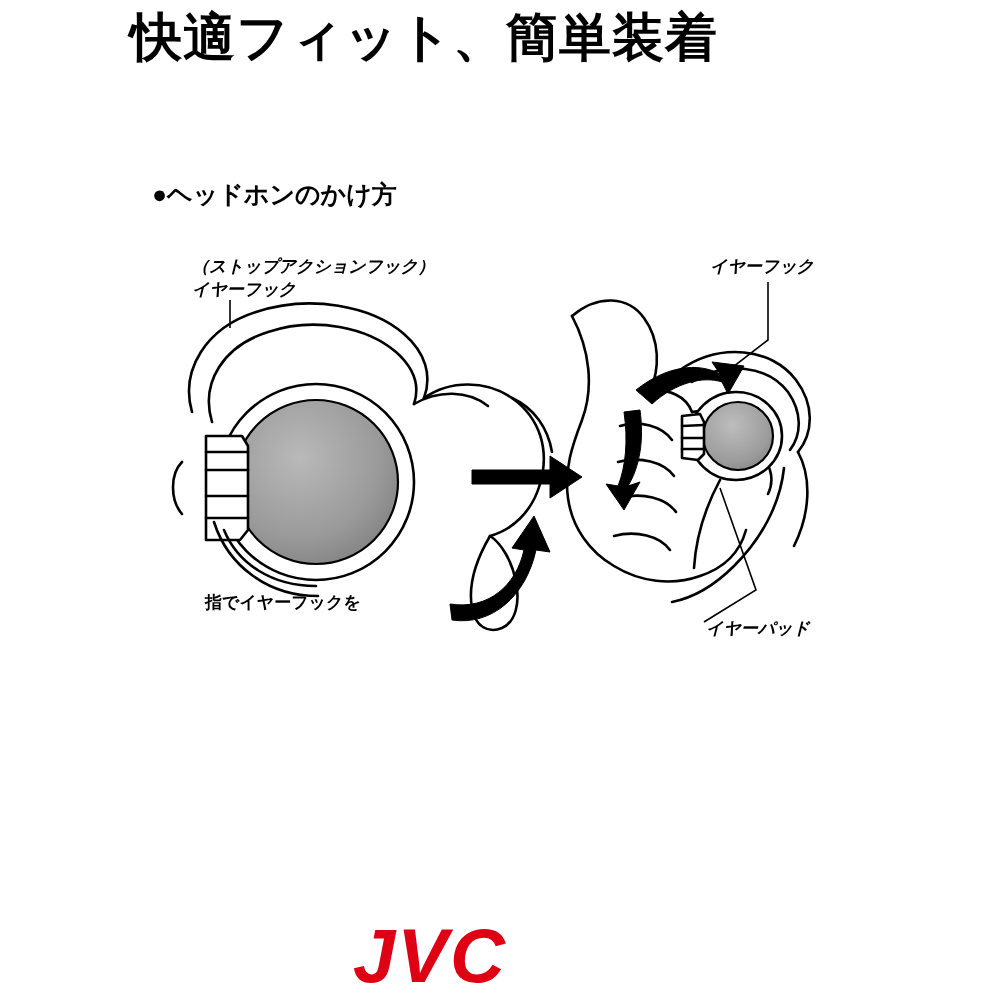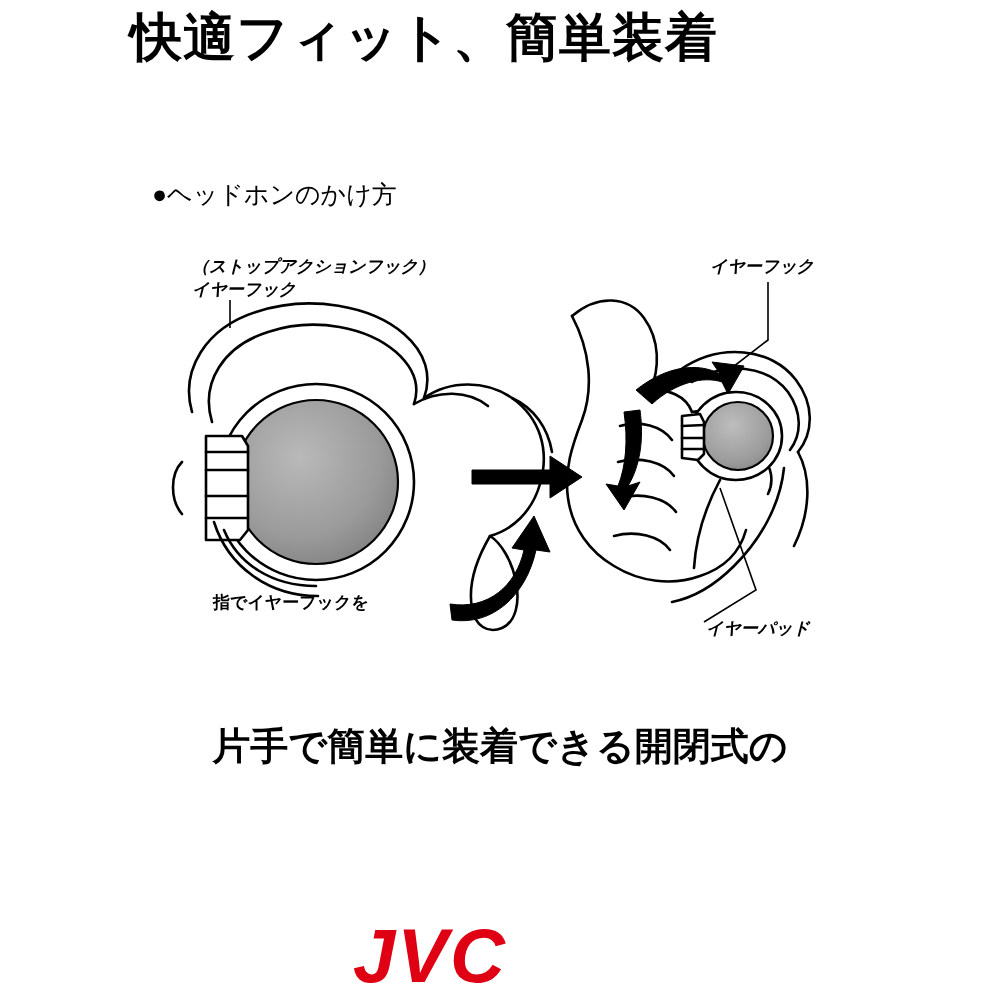--- a/index.html
+++ b/index.html
@@ -30,21 +30,21 @@
     font-weight: bold;
     letter-spacing: 1px;
     line-height: 1.15;
     white-space: nowrap;
   }
   .section-label {
     position: absolute;
     top: 178px;
     left: 152px;
     font-size: 25px;
-    font-weight: normal;
+    font-weight: bold;
     white-space: nowrap;
   }
   .callout {
     position: absolute;
     font-size: 17px;
     font-weight: bold;
     line-height: 1.35;
     white-space: nowrap;
     font-style: italic;
   }
@@ -61,21 +61,20 @@
     left: 706px;
   }
   .finger-note {
     position: absolute;
     top: 590px;
     left: 205px;
     font-size: 17px;
     font-weight: bold;
     line-height: 1.55;
     white-space: nowrap;
-    margin-left: 8px;
   }
   .bottom-copy {
     position: absolute;
     top: 718px;
     left: 0;
     width: 1000px;
     text-align: center;
     font-size: 38px;
     font-weight: bold;
     line-height: 1.5;
@@ -263,20 +262,19 @@
         <path d="M110 70 L 110 98"></path>
 
         <path d="M648 52 L 648 110 L 596 150"></path>
 
         <path d="M600 258 L 636 360 L 584 392"></path>
       </g>
     </svg>
   </div>
 
   <div class="bottom-copy">
-    <div>片手で簡単に装着できる開閉式の</div>
   </div>
 
   <div class="brand">
     <span class="brand-text">JVC</span>
   </div>
 
 </div>
 
 </body></html>

